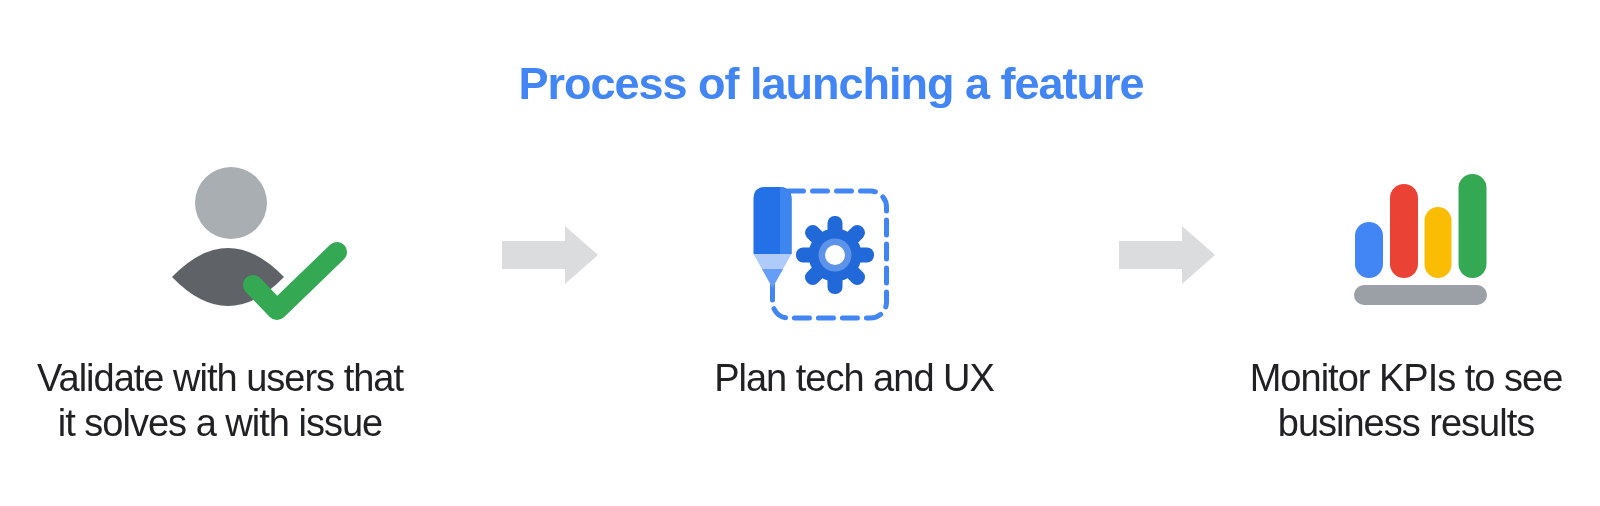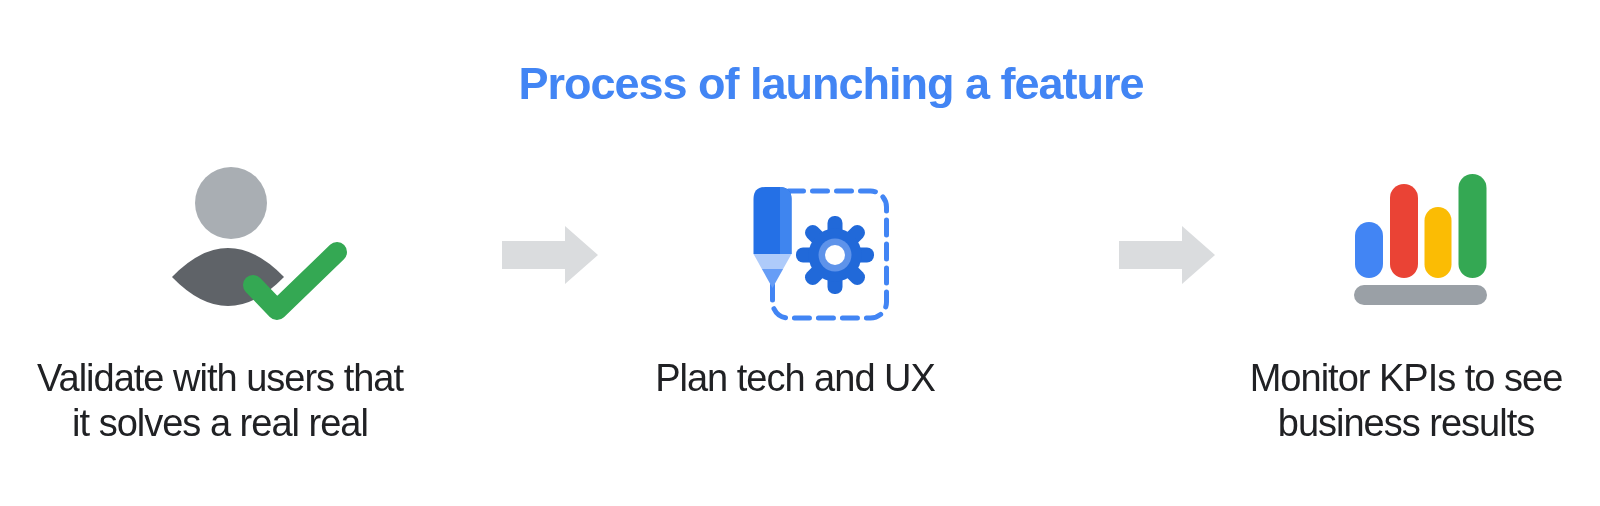--- a/index.html
+++ b/index.html
@@ -28,21 +28,21 @@
     top: 356px;
     width: 400px;
     text-align: center;
     font-size: 38px;
     line-height: 45px;
     letter-spacing: -1px;
     color: #202124;
     white-space: nowrap;
   }
   .label-validate { left: 20px; }
-  .label-plan     { left: 595px; }
+  .label-plan     { left: 654px; }
   .label-monitor  { left: 1206px; }
   .icon-svg { position: absolute; display: block; }
   .svg-person { left: 160px;  top: 148px; width: 200px; height: 192px; }
   .svg-plan   { left: 740px;  top: 175px; width: 160px; height: 150px; }
   .svg-chart  { left: 1340px; top: 165px; width: 160px; height: 148px; }
   .svg-arrow-1 { left: 502px;  top: 226px; width: 96px; height: 58px; }
   .svg-arrow-2 { left: 1119px; top: 226px; width: 96px; height: 58px; }
 </style>
 </head>
 <body>
@@ -87,21 +87,21 @@
   <svg class="icon-svg svg-chart" viewBox="1340 165 160 148">
     <rect x="1355" y="222" width="28" height="56" rx="14" fill="#4285F4"></rect>
     <rect x="1390" y="184" width="28" height="94" rx="14" fill="#EA4335"></rect>
     <rect x="1424.5" y="207" width="27" height="71" rx="13.5" fill="#FBBC04"></rect>
     <rect x="1458.5" y="174" width="28" height="104" rx="14" fill="#34A853"></rect>
     <rect x="1354" y="285" width="133" height="20" rx="10" fill="#9AA0A6"></rect>
   </svg>
 
   <div class="step-label label-validate">
     <div>Validate with users that</div>
-    <div>it solves a real real</div>
+    <div>it solves a with issue</div>
   </div>
 
   <div class="step-label label-plan">
     <div>Plan tech and UX</div>
   </div>
 
   <div class="step-label label-monitor">
     <div>Monitor KPIs to see</div>
     <div>business results</div>
   </div>

